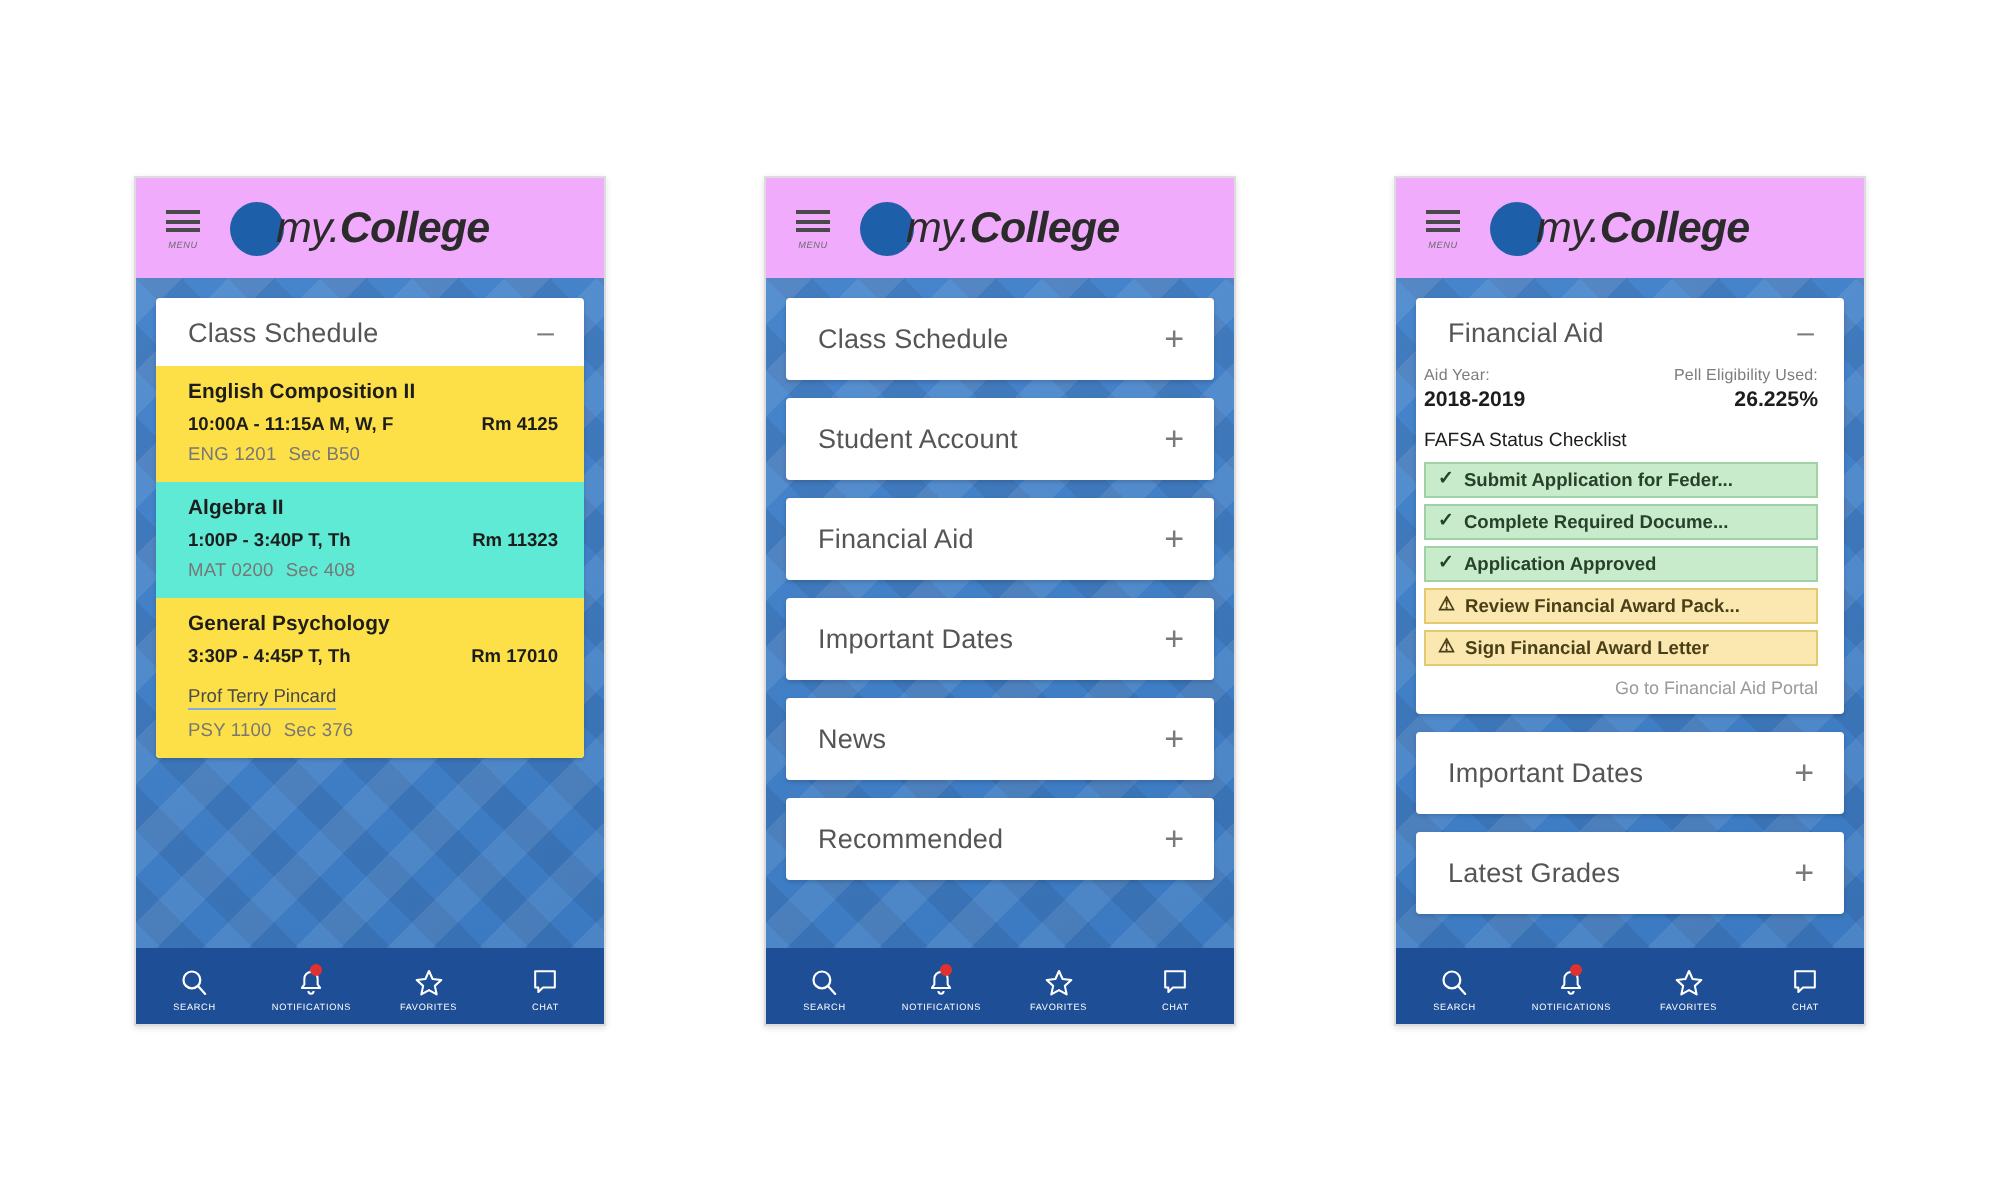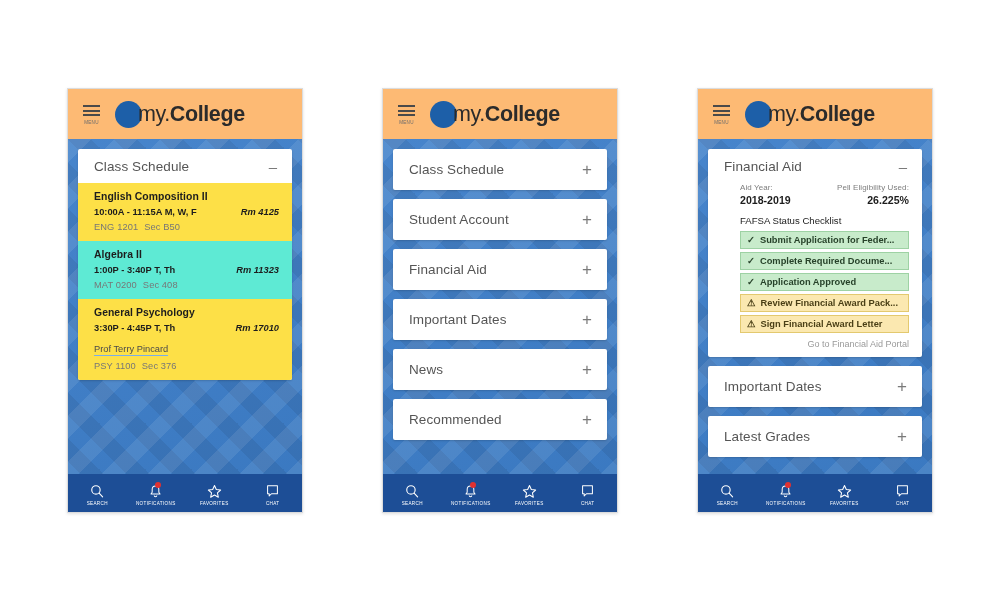--- a/index.html
+++ b/index.html
@@ -31,25 +31,26 @@
     flex-direction: column;
     overflow: hidden;
   }
   #phone-1 { left: 67px;  top: 88px; }
   #phone-2 { left: 382px; top: 88px; }
   #phone-3 { left: 697px; top: 88px; }
 
   
   .app-header {
     height: 50px;
-    background: #fdba74;
+    background: #f0abfc;
     display: flex;
     align-items: center;
     padding-left: 13px;
     flex: 0 0 auto;
+    font-style: italic;
   }
   .hamburger {
     width: 21px;
     display: flex;
     flex-direction: column;
     align-items: center;
     cursor: pointer;
     margin-top: 2px;
   }
   .hamburger .bar {
@@ -182,39 +183,39 @@
   }
   .cr-time-line {
     display: flex;
     justify-content: space-between;
     align-items: baseline;
     font-size: 9.3px;
     font-weight: 700;
     color: #1d1d1d;
     margin-bottom: 5px;
   }
-  .cr-room { font-weight: 700; font-style: italic; }
+  .cr-room { font-weight: 700; }
   .cr-prof {
     display: inline-block;
     font-size: 9.3px;
     color: #4a4a4a;
     border-bottom: 1.2px solid #7aadea;
     padding-bottom: 1px;
     margin-bottom: 5px;
     cursor: pointer;
   }
   .cr-code {
     font-size: 9.3px;
     color: #777777;
     letter-spacing: 0.1px;
   }
   .cr-code .sp { display: inline-block; width: 6px; }
 
   
-  .fa-body { padding: 0 13px 8px 32px; }
+  .fa-body { padding: 0 13px 8px 4px; }
   .fa-stats {
     display: flex;
     justify-content: space-between;
     margin-bottom: 9px;
   }
   .fa-stat .fa-label {
     font-size: 8px;
     color: #7d7d7d;
     margin-bottom: 2px;
     letter-spacing: 0.1px;

